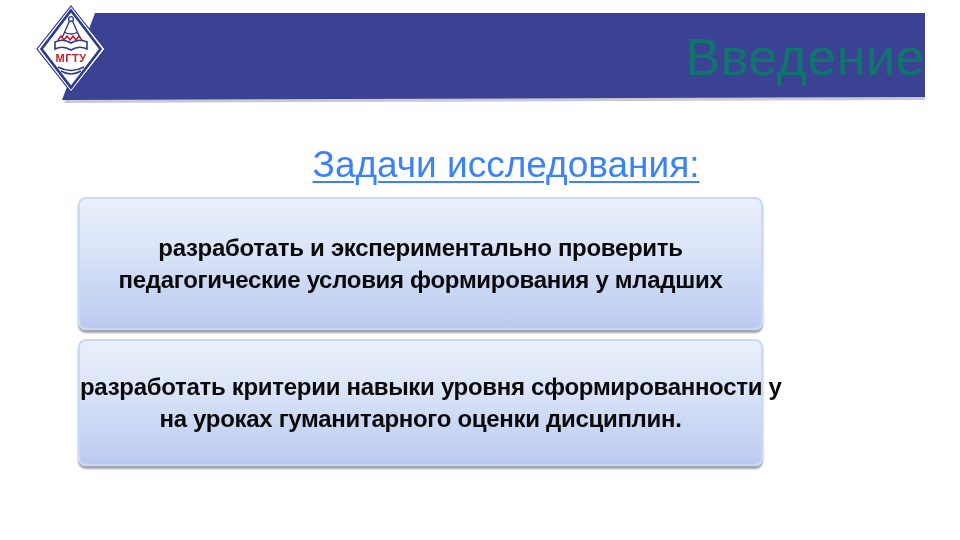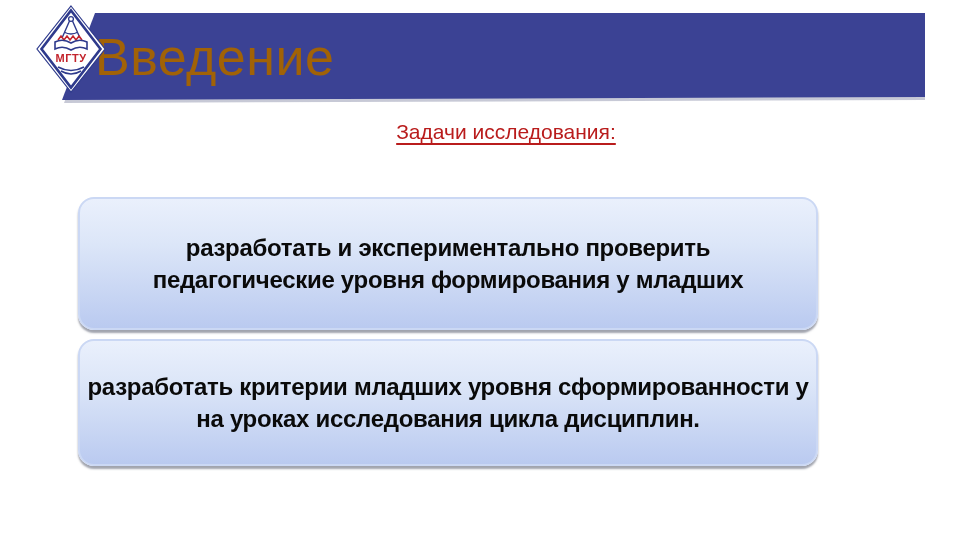--- a/index.html
+++ b/index.html
@@ -4,36 +4,36 @@
 <style>
   html,body{margin:0;padding:0;background:#fff;}
   .slide{
     position:relative;width:960px;height:540px;background:#ffffff;
     overflow:hidden;font-family:"Liberation Sans",sans-serif;
   }
   
   .banner-svg{position:absolute;left:0;top:0;width:960px;height:110px;}
   .slide-title{
     position:absolute;left:95px;top:26px;width:830px;height:62px;
-    text-align:left;color:#a16207;font-size:52px;line-height:62px;
+    text-align:right;color:#0f766e;font-size:52px;line-height:62px;
     font-weight:400;letter-spacing:0.5px;
   }
   
   .logo-svg{position:absolute;left:36px;top:5px;width:70px;height:88px;}
   
   .section-heading{
-    position:absolute;left:56px;top:111px;width:900px;height:42px;
-    text-align:center;color:#b91c1c;font-size:21px;line-height:42px;
+    position:absolute;left:56px;top:144px;width:900px;height:42px;
+    text-align:center;color:#3b82f6;font-size:37px;line-height:42px;
     font-weight:400;text-decoration:underline;
     text-underline-offset:4px;text-decoration-thickness:2px;
   }
   
   .task-box{
-    position:absolute;left:78px;width:740px;box-sizing:border-box;
-    border-radius:16px;
+    position:absolute;left:78px;width:685px;box-sizing:border-box;
+    border-radius:8px;
     border:2px solid #CBD8F4;
     background:linear-gradient(180deg,#EAF0FC 0%,#DCE6F8 35%,#BACAF0 100%);
     box-shadow:0 3px 2px rgba(110,115,130,0.65);
     display:flex;flex-direction:column;justify-content:center;
     text-align:center;
   }
   .task-box.first{top:197px;height:133px;}
   .task-box.second{top:339px;height:127px;}
   .task-line{
     display:block;color:#0a0a0a;font-weight:bold;
@@ -68,21 +68,21 @@
 
     <text x="35" y="57" text-anchor="middle" font-family="Liberation Sans, sans-serif" font-size="11" font-weight="bold" fill="#C3242C" letter-spacing="0.5">МГТУ</text>
 
     <path d="M22,62 Q35,69 48,62 M25,66 Q35,72 45,66" fill="none" stroke="#2E3A8C" stroke-width="1.6"></path>
   </svg>
 
   <div class="section-heading">Задачи исследования:</div>
 
   <div class="task-box first">
     <span class="task-line">разработать и экспериментально проверить</span>
-    <span class="task-line">педагогические уровня формирования у младших</span>
+    <span class="task-line">педагогические условия формирования у младших</span>
   </div>
 
   <div class="task-box second">
-    <span class="task-line">разработать критерии младших уровня сформированности у</span>
-    <span class="task-line">на уроках исследования цикла дисциплин.</span>
+    <span class="task-line">разработать критерии навыки уровня сформированности у</span>
+    <span class="task-line">на уроках гуманитарного оценки дисциплин.</span>
   </div>
 
 </div>
 
 </body></html>

